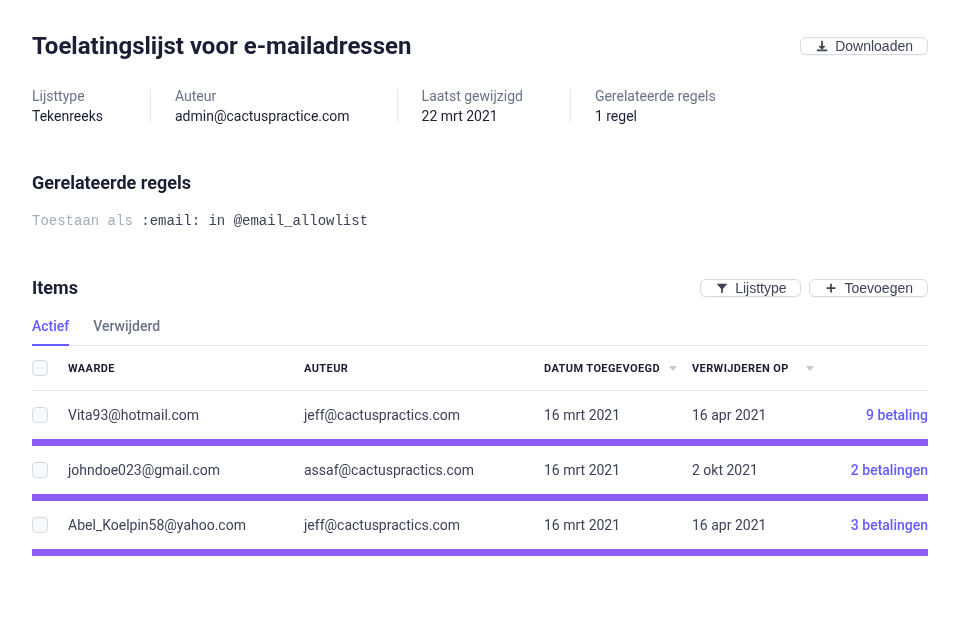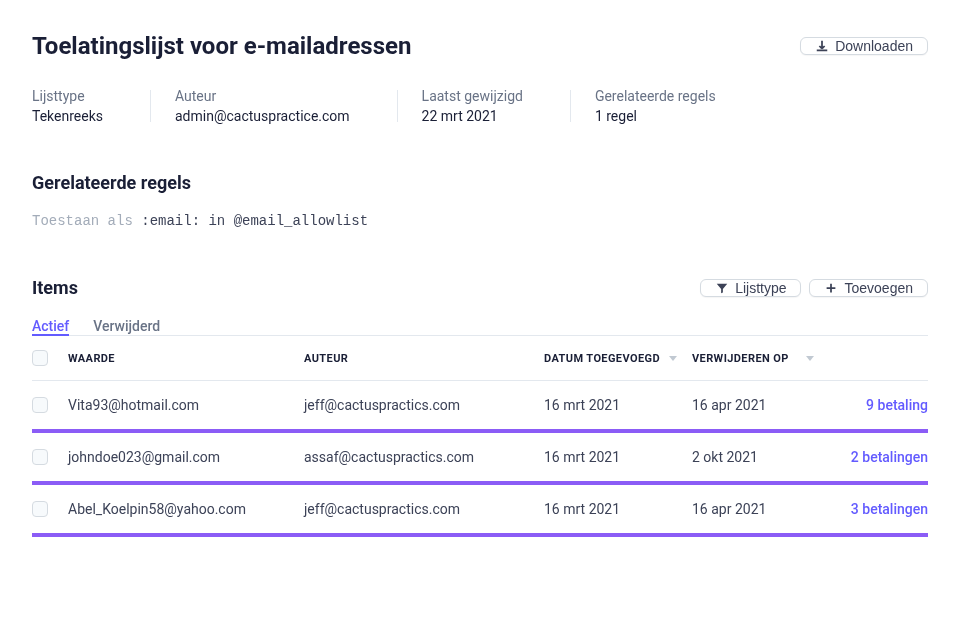--- a/index.html
+++ b/index.html
@@ -103,20 +103,21 @@
       align-items: center;
       margin-bottom: 20px;
     }
     .tabs {
       display: flex;
       gap: 24px;
       border-bottom: 1px solid #e3e8ee;
       margin-bottom: 0;
     }
     .tab {
+      padding-bottom: 10px;
       font-size: 14px;
       font-weight: 500;
       color: #697386;
       cursor: pointer;
       border-bottom: 2px solid transparent;
       margin-bottom: -1px;
     }
     .tab.active {
       color: #635bff;
       border-bottom-color: #635bff;
@@ -127,21 +128,21 @@
     .table-header {
       display: flex;
       align-items: center;
       padding: 14px 0;
       border-bottom: 1px solid #e3e8ee;
     }
     .table-row {
       display: flex;
       align-items: center;
       padding: 16px 0;
-      border-bottom: 4px solid #8b5cf6;
+      border-bottom: 7px solid #8b5cf6;
     }
     .col-check {
       width: 36px;
       flex-shrink: 0;
     }
     .col-value {
       width: 236px;
       flex-shrink: 0;
     }
     .col-author {

